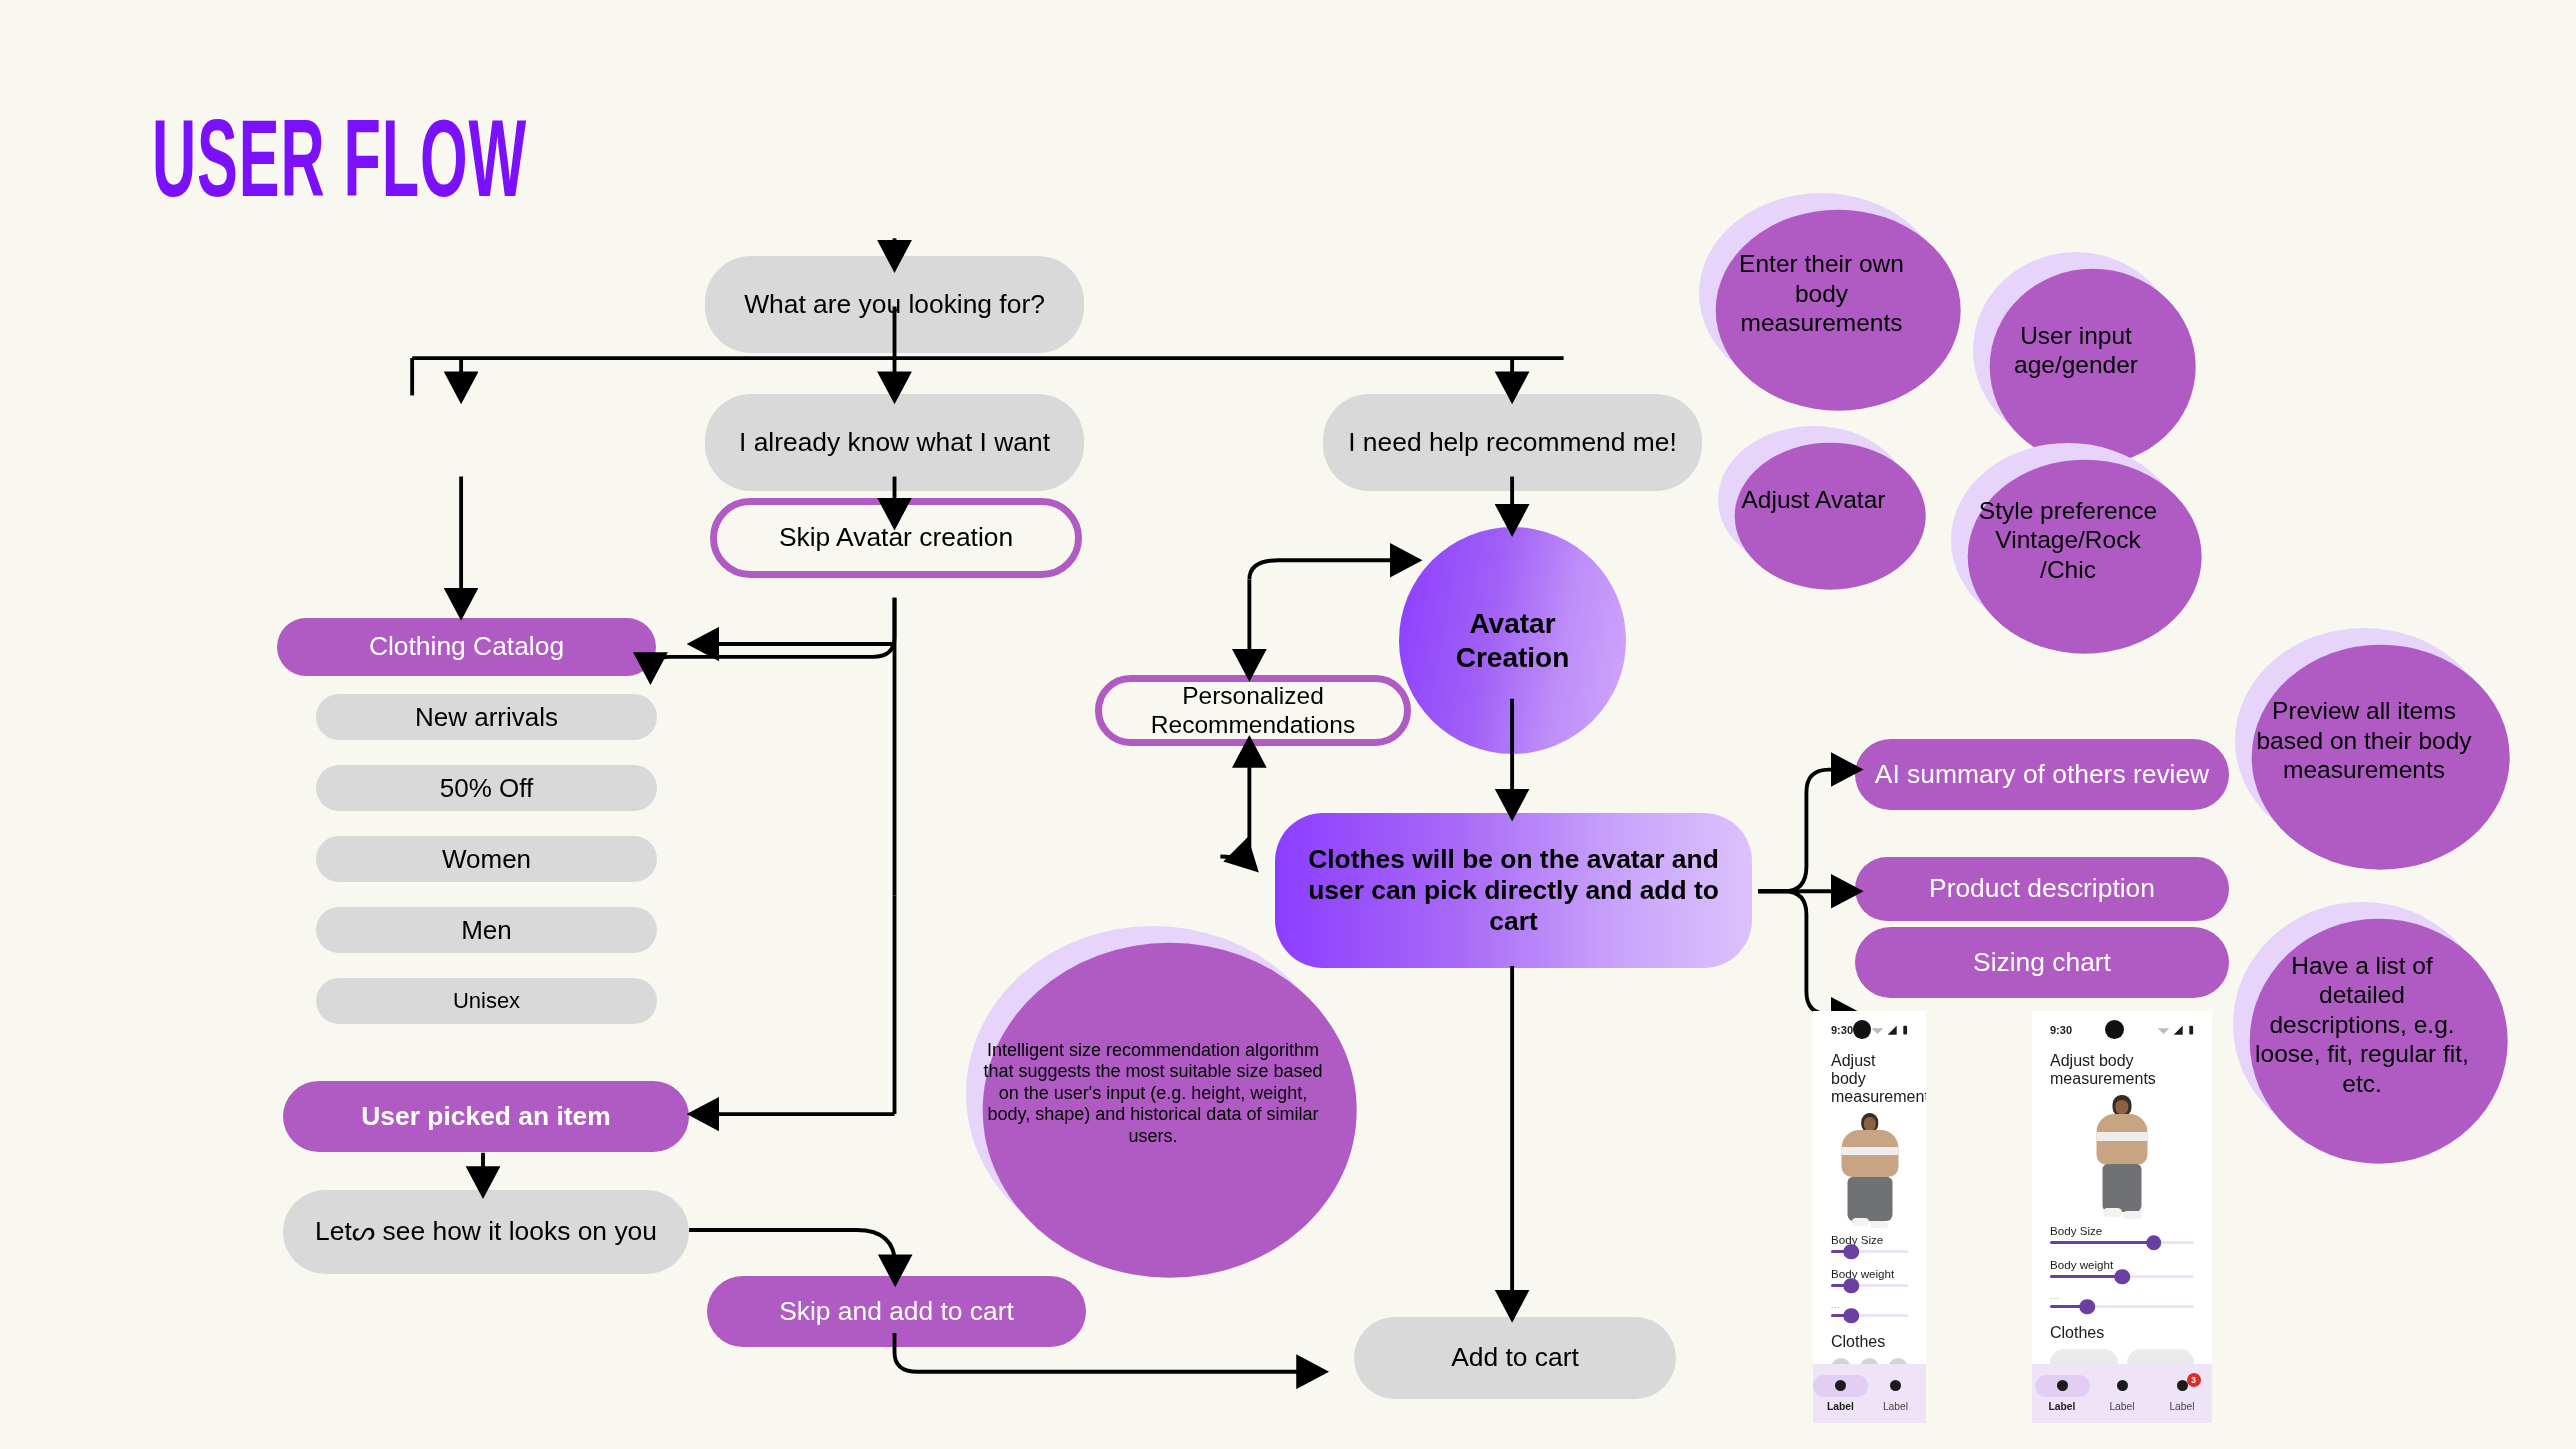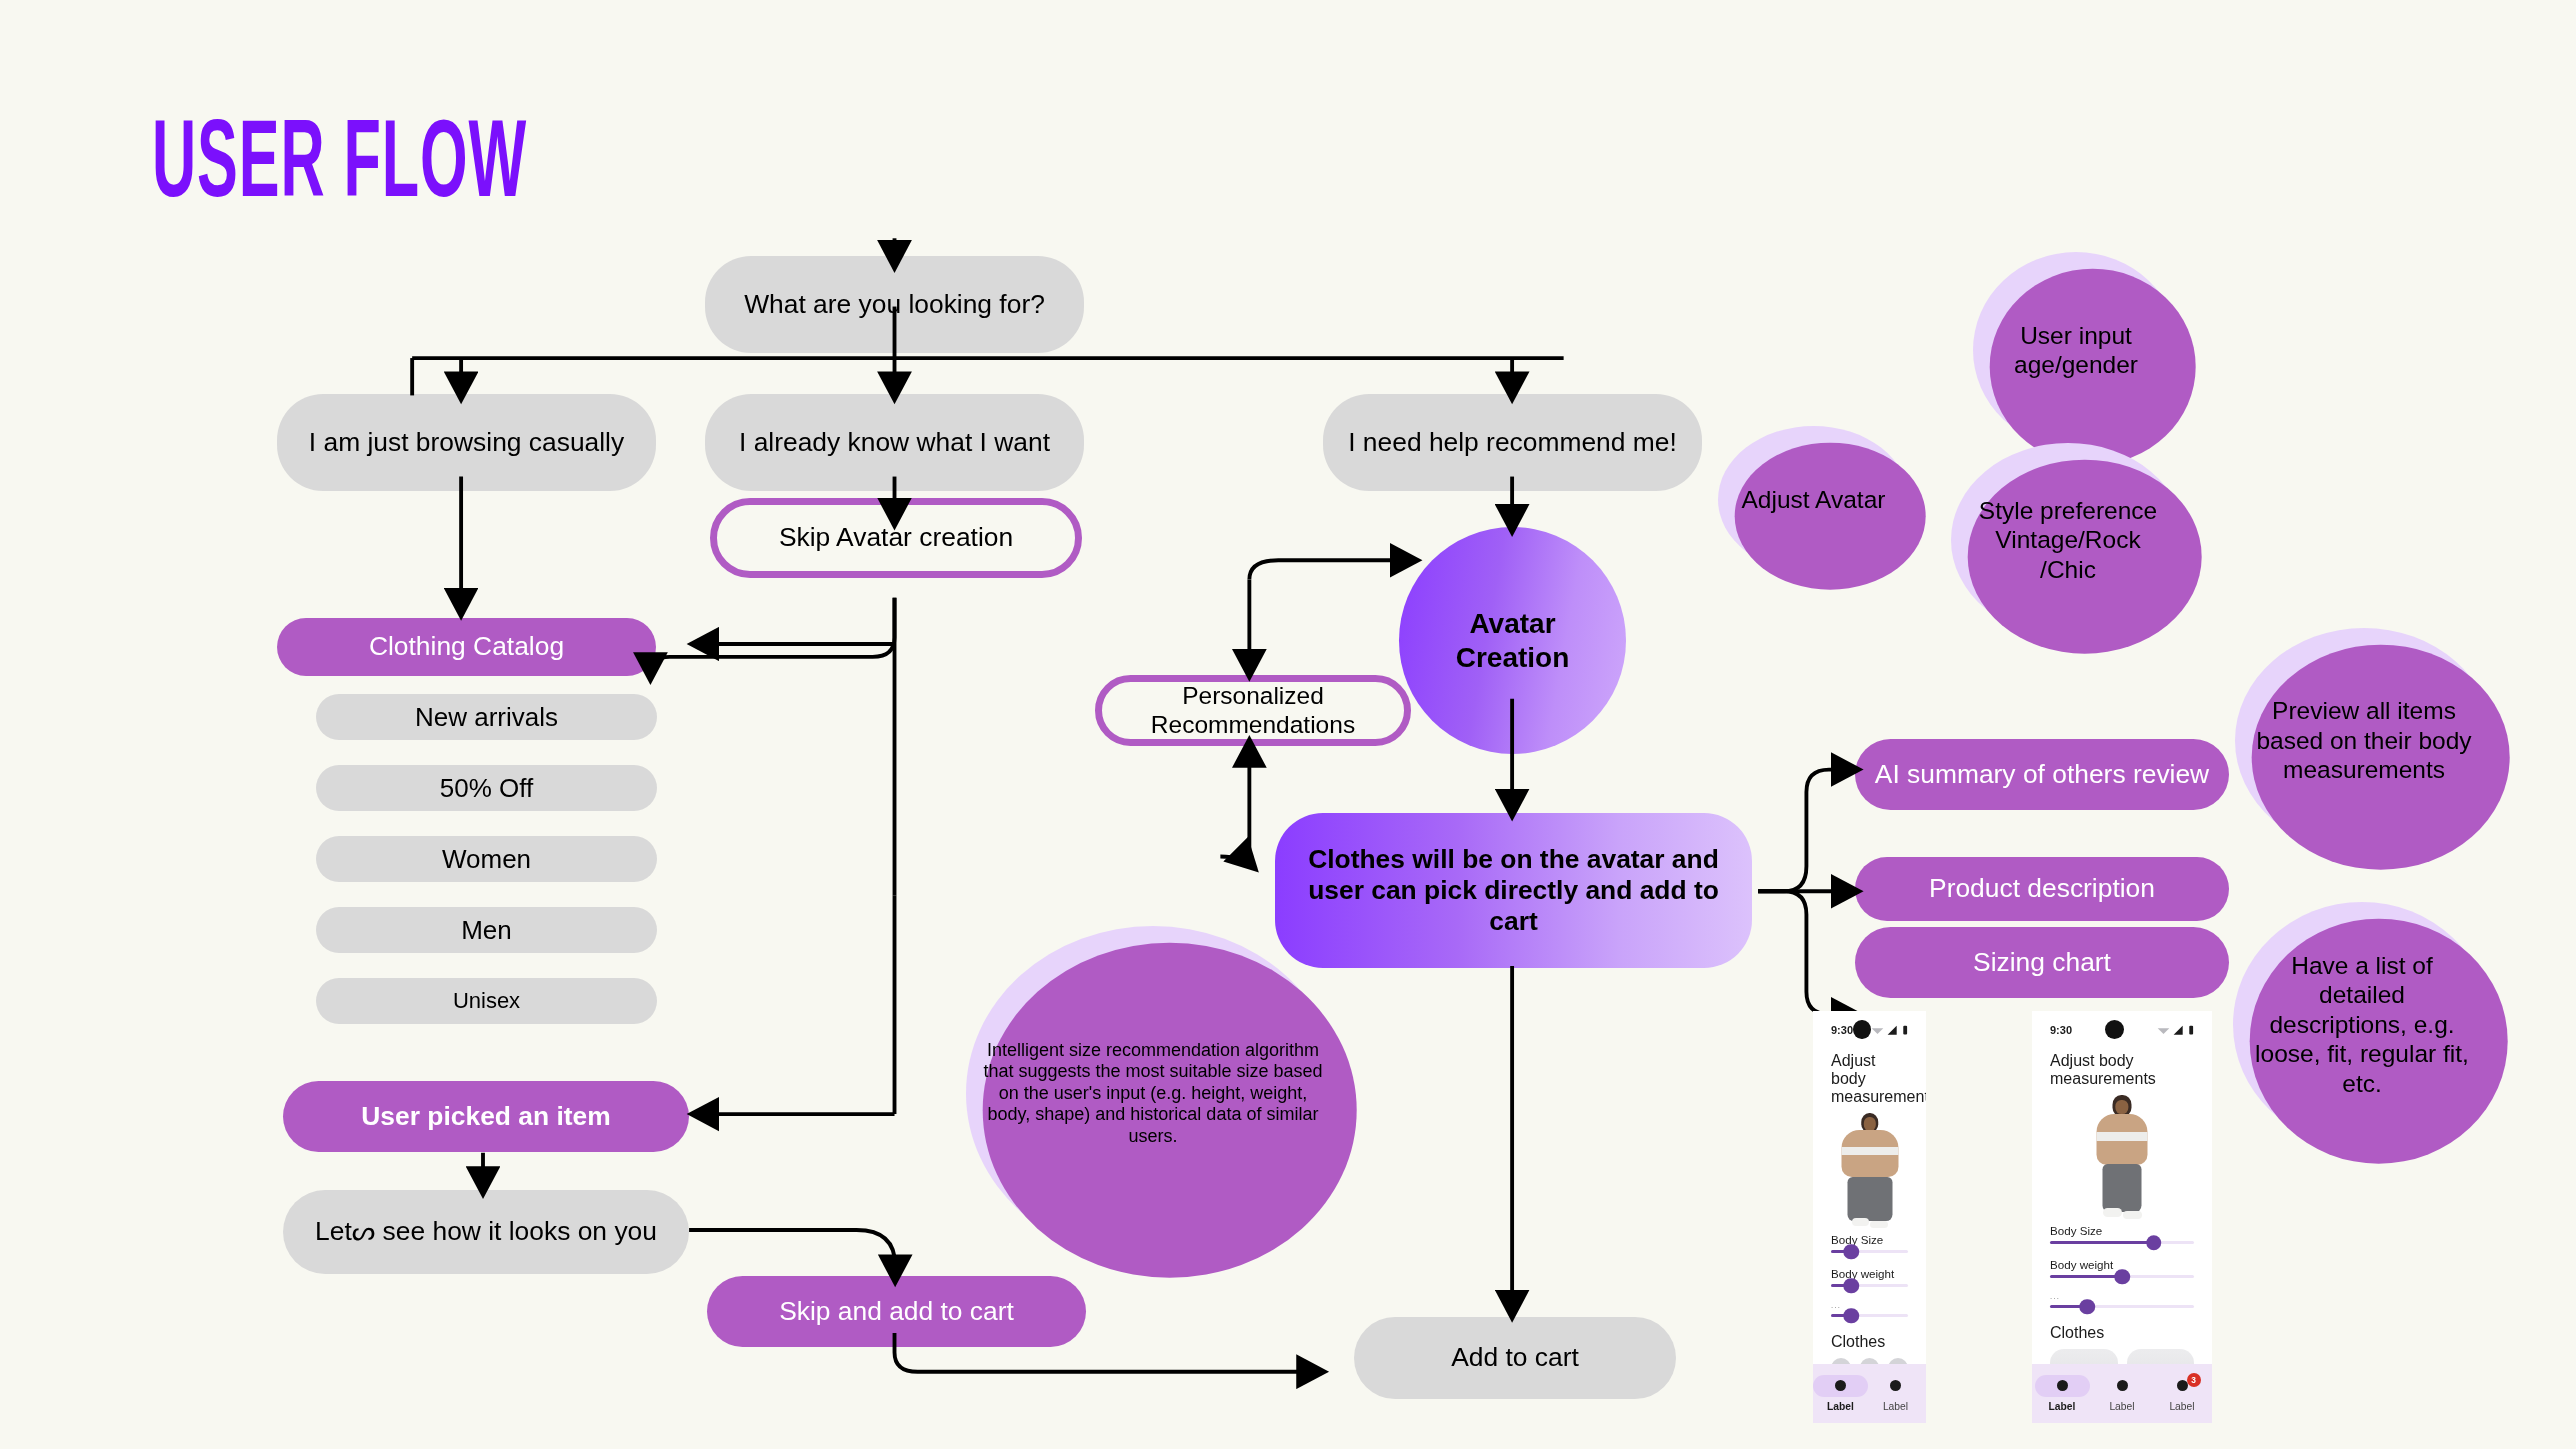--- a/index.html
+++ b/index.html
@@ -213,23 +213,20 @@
     </g>
   </svg>
 
   <div id="title">USER FLOW</div>
 
 
   <div class="node grey" style="left:705px; top:256px; width:379px; height:97px;">
     <span>What are you looking for?</span>
   </div>
 
-  <div class="node grey" style="left:277px; top:394px; width:379px; height:97px;">
-    <span>I am just browsing casually</span>
-  </div>
 
   <div class="node grey" style="left:705px; top:394px; width:379px; height:97px;">
     <span>I already know what I want</span>
   </div>
 
   <div class="node grey" style="left:1323px; top:394px; width:379px; height:97px;">
     <span>I need help recommend me!</span>
   </div>
 
   <div class="node outline" style="left:710px; top:498px; width:372px; height:80px;">
@@ -292,20 +289,23 @@
       </div>
       <div class="node solid" style="left: 1855px; top: 927px; width: 374px; height: 71px; font-size: 26.4px;">
         <span>Sizing chart</span>
       </div>
     </div>
 
   <div class="node grey" style="left:1354px; top:1317px; width:322px; height:82px;">
     <span>Add to cart</span>
   </div>
 
+  <div class="bubble" style="left:1699px; top:193px; width:245px; height:201px;">
+    <span>Enter their own body measurements</span>
+  </div>
 
   <div class="bubble" style="left:1973px; top:252px; width:206px; height:196px;">
     <span>User input age/gender</span>
   </div>
 
   <div class="bubble" style="left:1718px; top:426px; width:191px; height:147px;">
     <span>Adjust Avatar</span>
   </div>
 
   <div class="bubble" style="left:1951px; top:443px; width:234px; height:194px;">

